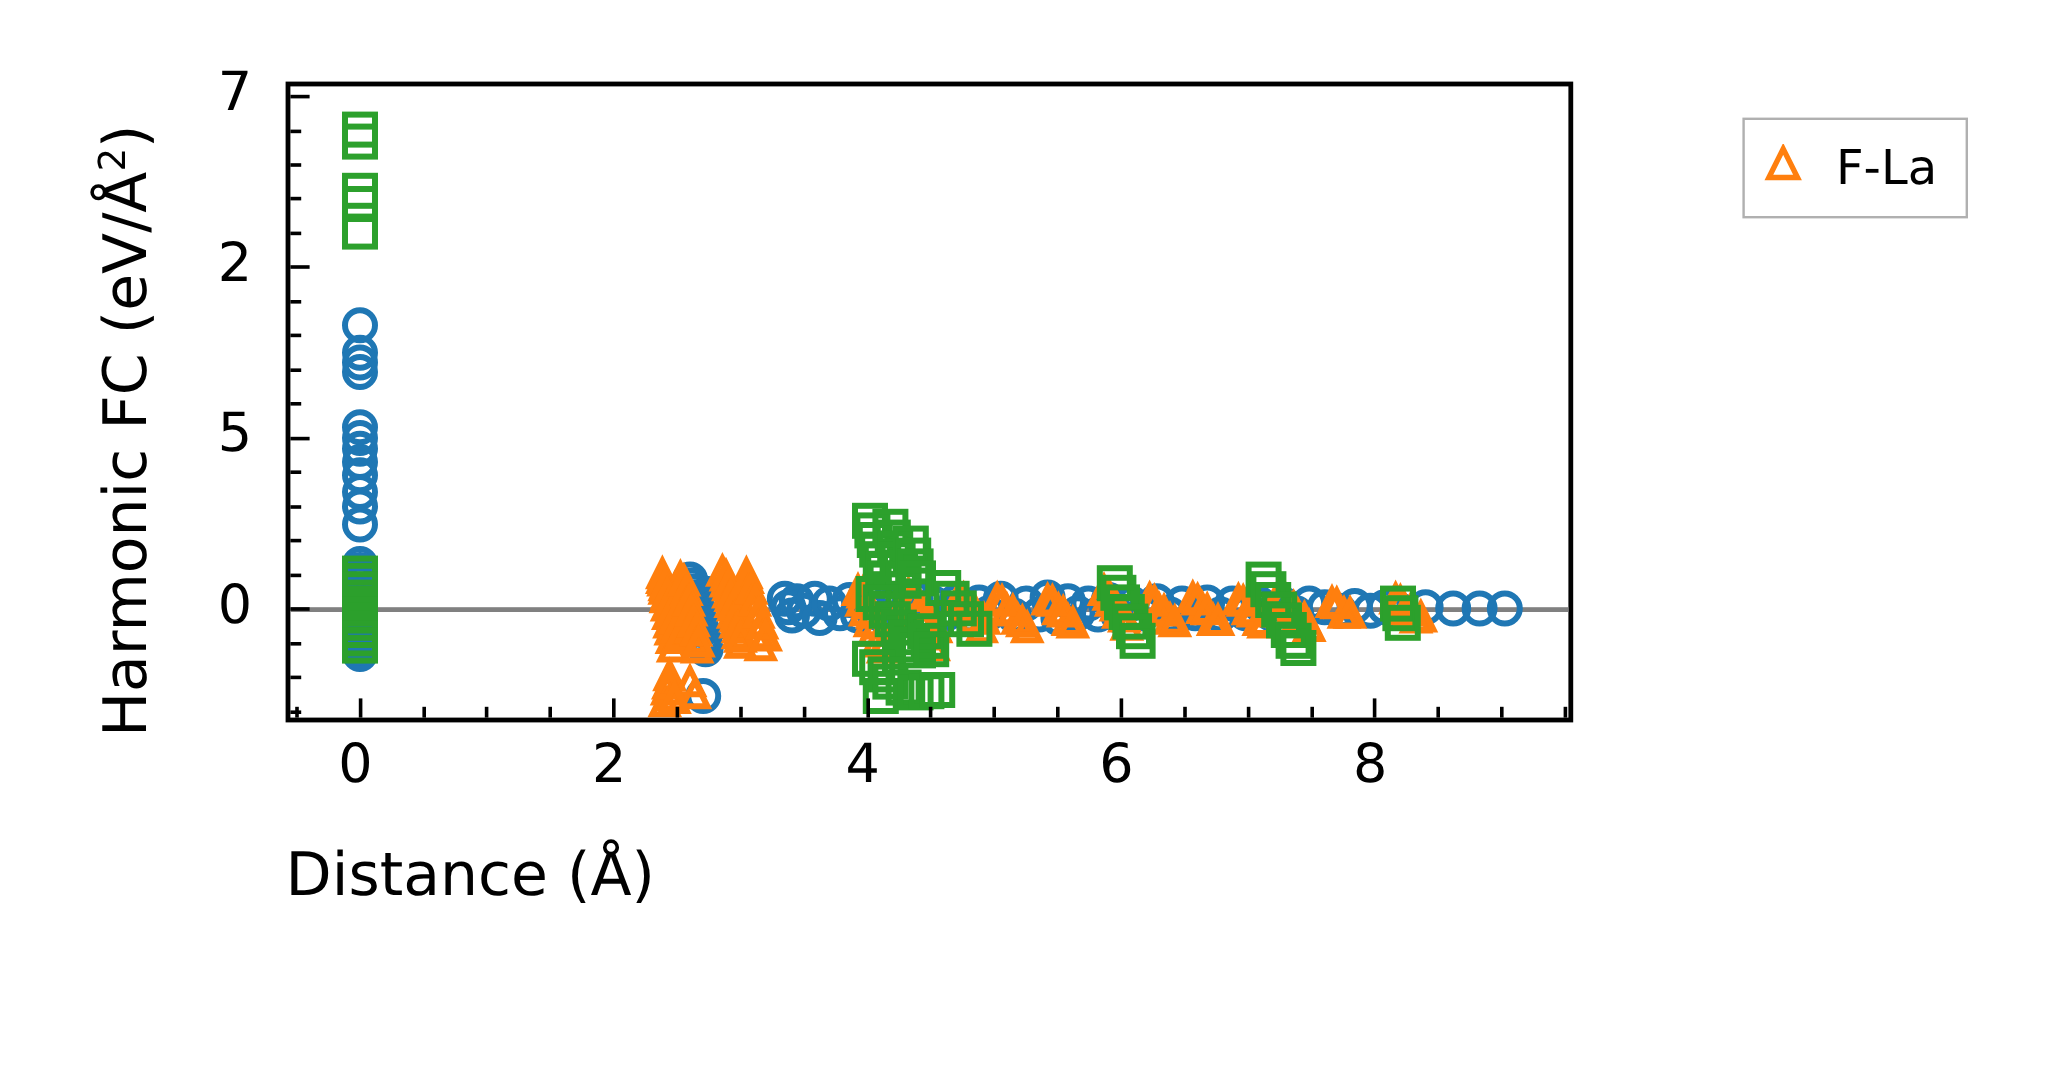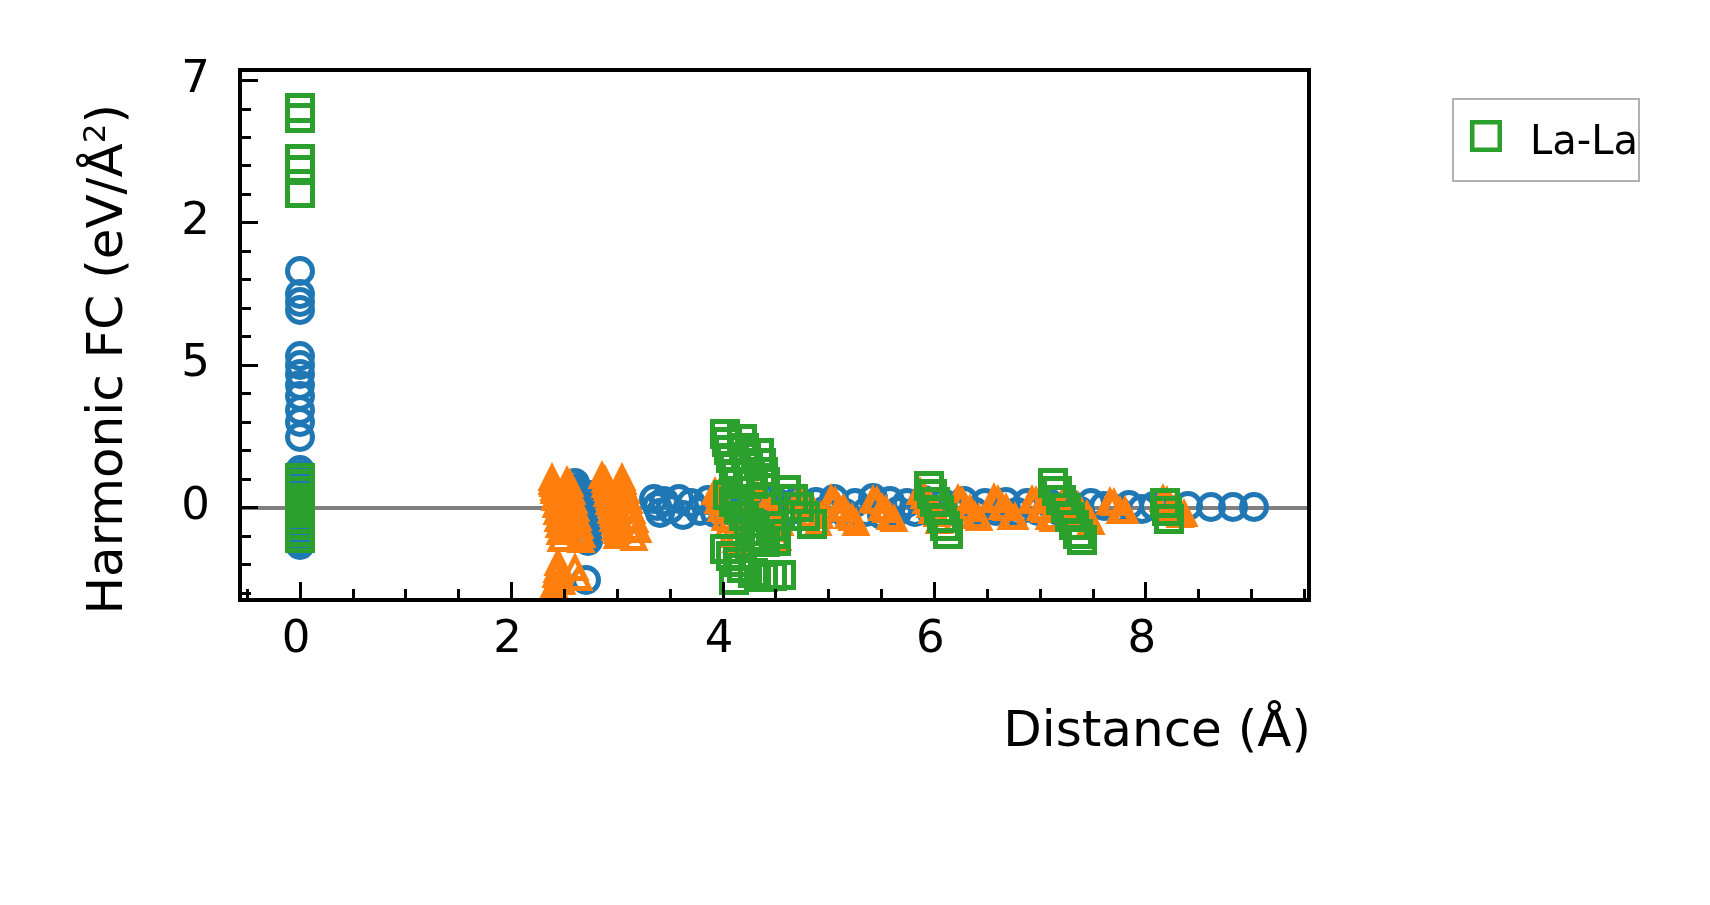--- a/index.html
+++ b/index.html
@@ -93,21 +93,21 @@
     color: #000000;
     line-height: 1;
   }
 
   
   #xlabel {
     position: absolute;
     left: 238px;
     top: 700px;
     width: 1073px;
-    text-align: right;
+    text-align: left;
     font-size: 50px;
     color: #000000;
   }
   #ylabel {
     position: absolute;
     left: -245px;
     top: 330px;
     width: 700px;
     text-align: center;
     font-size: 50px;
@@ -1903,19 +1903,19 @@
       <div class="xticklabel" style="left: 659px;">4</div>
       <div class="xticklabel" style="left: 870.429px;">6</div>
       <div class="xticklabel" style="left: 1081.86px;">8</div>
     </div>
 
   <div id="xlabel">Distance (Å)</div>
 
   <div id="legend">
       <div class="legend-row">
         <div class="legend-marker"><svg width="32" height="32">
-            <rect x="2.25" y="2.25" width="27.5" height="27.5" fill="none" stroke="#2ca02c" stroke-width="4.5"></rect>
+            <polygon points="16,4.05 27.95,27.95 4.05,27.95" fill="none" stroke="#ff7f0e" stroke-width="4.5" stroke-linejoin="miter"></polygon>
           </svg></div>
-        <div class="legend-label">La-La</div>
+        <div class="legend-label">F-La</div>
       </div>
     </div>
 
 </div>
 
 </body></html>

